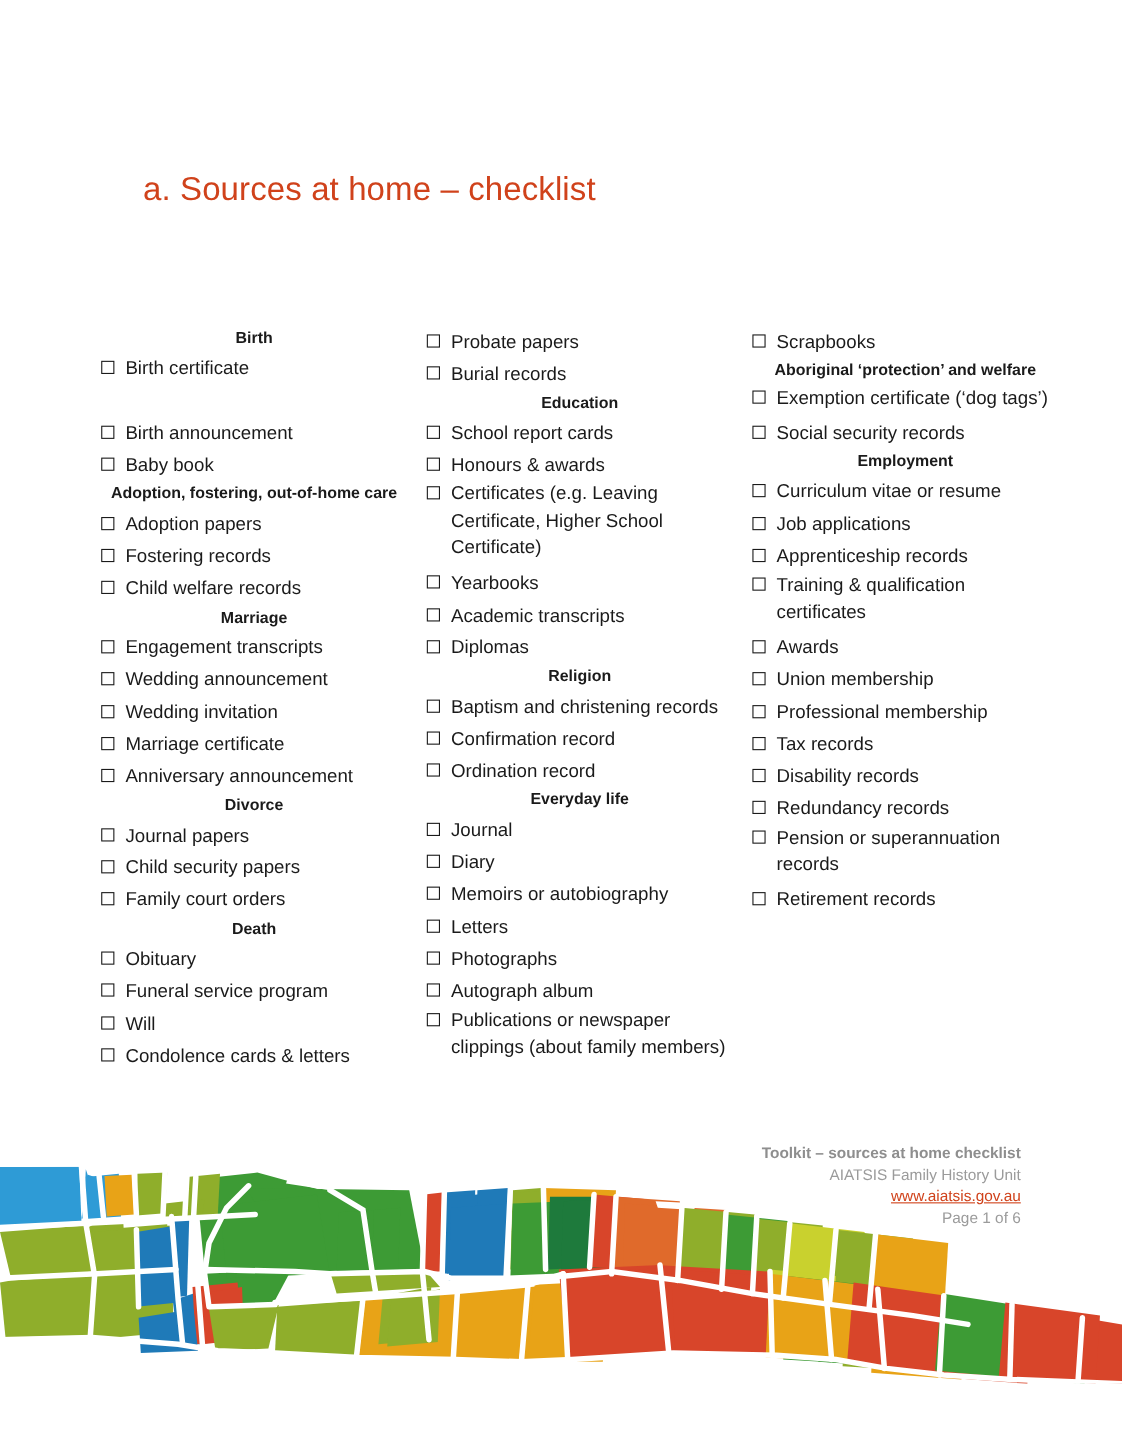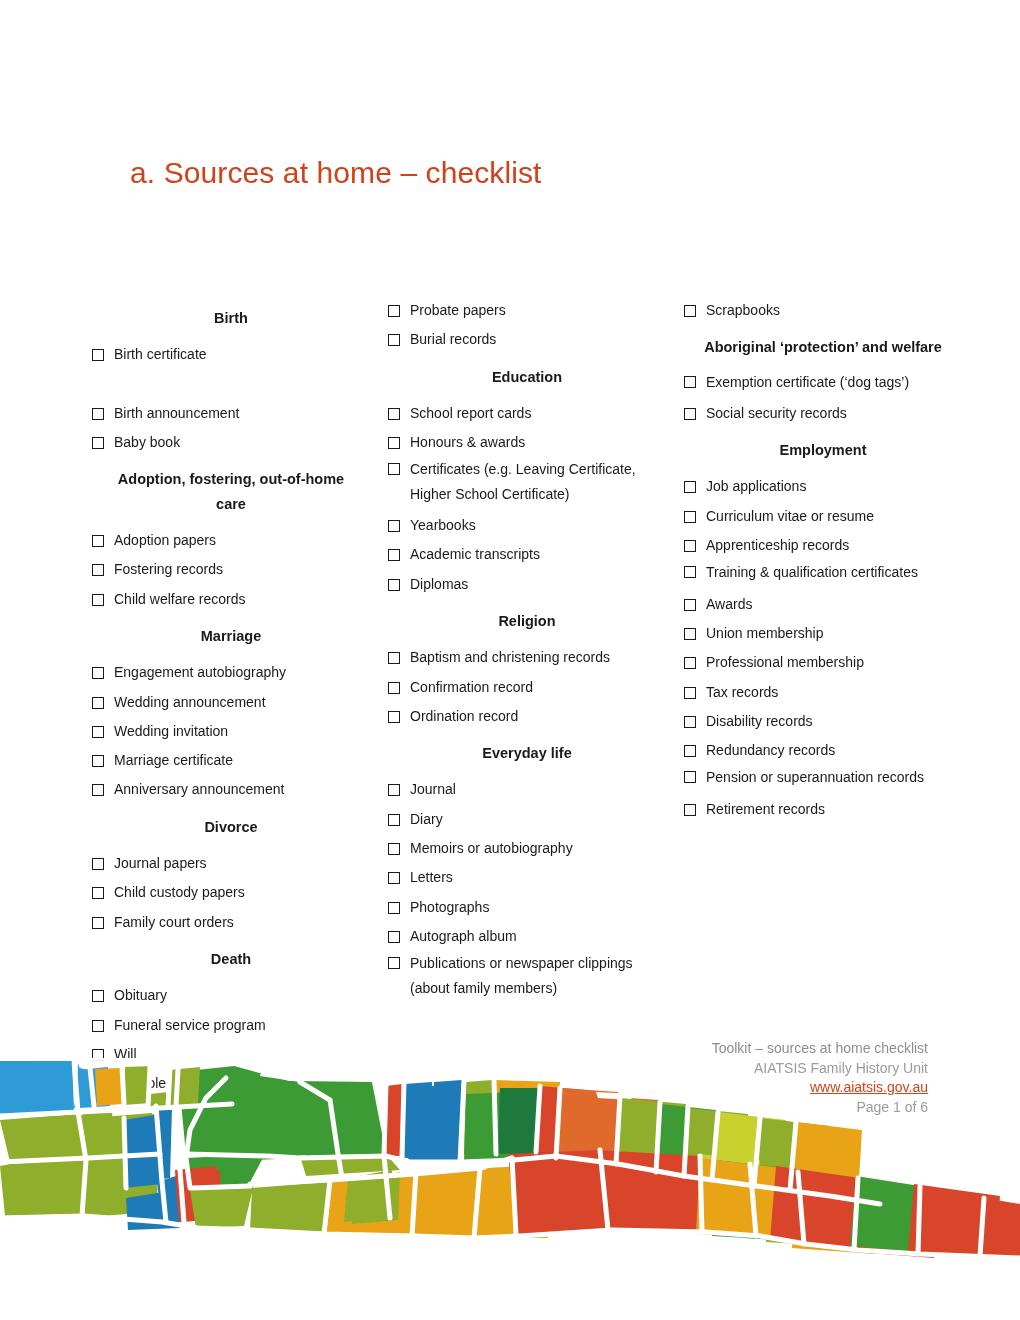--- a/index.html
+++ b/index.html
@@ -46,28 +46,28 @@
     padding-right: 18px;
   }
 
   .section-heading {
     font-family: "Liberation Sans", sans-serif;
     font-size: 14.5px;
     font-weight: bold;
     color: #1a1a1a;
     text-align: center;
     line-height: 24.3px;
-    margin: 10px;
+    margin: 0;
     padding: 0 6px;
   }
 
   .check-item {
     position: relative;
     font-family: "Liberation Sans", sans-serif;
-    font-size: 14px;
+    font-size: 17px;
     color: #1a1a1a;
     line-height: 29.3px;
     padding-left: 22px;
     margin: 0;
   }
   .check-item.wrapped {
     line-height: 24.3px;
     padding-bottom: 5px;
   }
   .check-box {
@@ -102,21 +102,21 @@
   #footer {
     position: absolute;
     right: 92px;
     top: 1039px;
     text-align: right;
     font-family: "Liberation Sans", sans-serif;
     font-size: 14px;
     color: #9b9b9b;
     line-height: 19.5px;
   }
-  #footer .ft-strong { font-weight: normal; color: #8e8e8e; }
+  #footer .ft-strong { font-weight: bold; color: #8e8e8e; }
   #footer .ft-url {
     color: #D0421B;
     text-decoration: underline;
     display: inline-block;
     text-align: right;
   }
 
   
   #mosaic-band {
     position: absolute;
@@ -138,28 +138,28 @@
       <div class="section-heading">Birth</div>
       <div class="check-item"><span class="check-box"></span><span class="check-label">Birth certificate</span></div>
       <div class="spacer-item"></div>
       <div class="check-item"><span class="check-box"></span><span class="check-label">Birth announcement</span></div>
       <div class="check-item"><span class="check-box"></span><span class="check-label">Baby book</span></div>
       <div class="section-heading">Adoption, fostering, out-of-home care</div>
       <div class="check-item"><span class="check-box"></span><span class="check-label">Adoption papers</span></div>
       <div class="check-item"><span class="check-box"></span><span class="check-label">Fostering records</span></div>
       <div class="check-item"><span class="check-box"></span><span class="check-label">Child welfare records</span></div>
       <div class="section-heading">Marriage</div>
-      <div class="check-item"><span class="check-box"></span><span class="check-label">Engagement autobiography</span></div>
+      <div class="check-item"><span class="check-box"></span><span class="check-label">Engagement transcripts</span></div>
       <div class="check-item"><span class="check-box"></span><span class="check-label">Wedding announcement</span></div>
       <div class="check-item"><span class="check-box"></span><span class="check-label">Wedding invitation</span></div>
       <div class="check-item"><span class="check-box"></span><span class="check-label">Marriage certificate</span></div>
       <div class="check-item"><span class="check-box"></span><span class="check-label">Anniversary announcement</span></div>
       <div class="section-heading">Divorce</div>
       <div class="check-item"><span class="check-box"></span><span class="check-label">Journal papers</span></div>
-      <div class="check-item"><span class="check-box"></span><span class="check-label">Child custody papers</span></div>
+      <div class="check-item"><span class="check-box"></span><span class="check-label">Child security papers</span></div>
       <div class="check-item"><span class="check-box"></span><span class="check-label">Family court orders</span></div>
       <div class="section-heading">Death</div>
       <div class="check-item"><span class="check-box"></span><span class="check-label">Obituary</span></div>
       <div class="check-item"><span class="check-box"></span><span class="check-label">Funeral service program</span></div>
       <div class="check-item"><span class="check-box"></span><span class="check-label">Will</span></div>
       <div class="check-item"><span class="check-box"></span><span class="check-label">Condolence cards &amp; letters</span></div>
     </div>
   <div class="column">
       <div class="check-item"><span class="check-box"></span><span class="check-label">Probate papers</span></div>
       <div class="check-item"><span class="check-box"></span><span class="check-label">Burial records</span></div>
@@ -182,22 +182,22 @@
       <div class="check-item"><span class="check-box"></span><span class="check-label">Photographs</span></div>
       <div class="check-item"><span class="check-box"></span><span class="check-label">Autograph album</span></div>
       <div class="check-item wrapped"><span class="check-box"></span><span class="check-label">Publications or newspaper clippings (about family members)</span></div>
     </div>
   <div class="column">
       <div class="check-item"><span class="check-box"></span><span class="check-label">Scrapbooks</span></div>
       <div class="section-heading">Aboriginal ‘protection’ and welfare</div>
       <div class="check-item wrapped"><span class="check-box"></span><span class="check-label">Exemption certificate (‘dog tags’)</span></div>
       <div class="check-item"><span class="check-box"></span><span class="check-label">Social security records</span></div>
       <div class="section-heading">Employment</div>
+      <div class="check-item"><span class="check-box"></span><span class="check-label">Curriculum vitae or resume</span></div>
       <div class="check-item"><span class="check-box"></span><span class="check-label">Job applications</span></div>
-      <div class="check-item"><span class="check-box"></span><span class="check-label">Curriculum vitae or resume</span></div>
       <div class="check-item"><span class="check-box"></span><span class="check-label">Apprenticeship records</span></div>
       <div class="check-item wrapped"><span class="check-box"></span><span class="check-label">Training &amp; qualification certificates</span></div>
       <div class="check-item"><span class="check-box"></span><span class="check-label">Awards</span></div>
       <div class="check-item"><span class="check-box"></span><span class="check-label">Union membership</span></div>
       <div class="check-item"><span class="check-box"></span><span class="check-label">Professional membership</span></div>
       <div class="check-item"><span class="check-box"></span><span class="check-label">Tax records</span></div>
       <div class="check-item"><span class="check-box"></span><span class="check-label">Disability records</span></div>
       <div class="check-item"><span class="check-box"></span><span class="check-label">Redundancy records</span></div>
       <div class="check-item wrapped"><span class="check-box"></span><span class="check-label">Pension or superannuation records</span></div>
       <div class="check-item"><span class="check-box"></span><span class="check-label">Retirement records</span></div>

